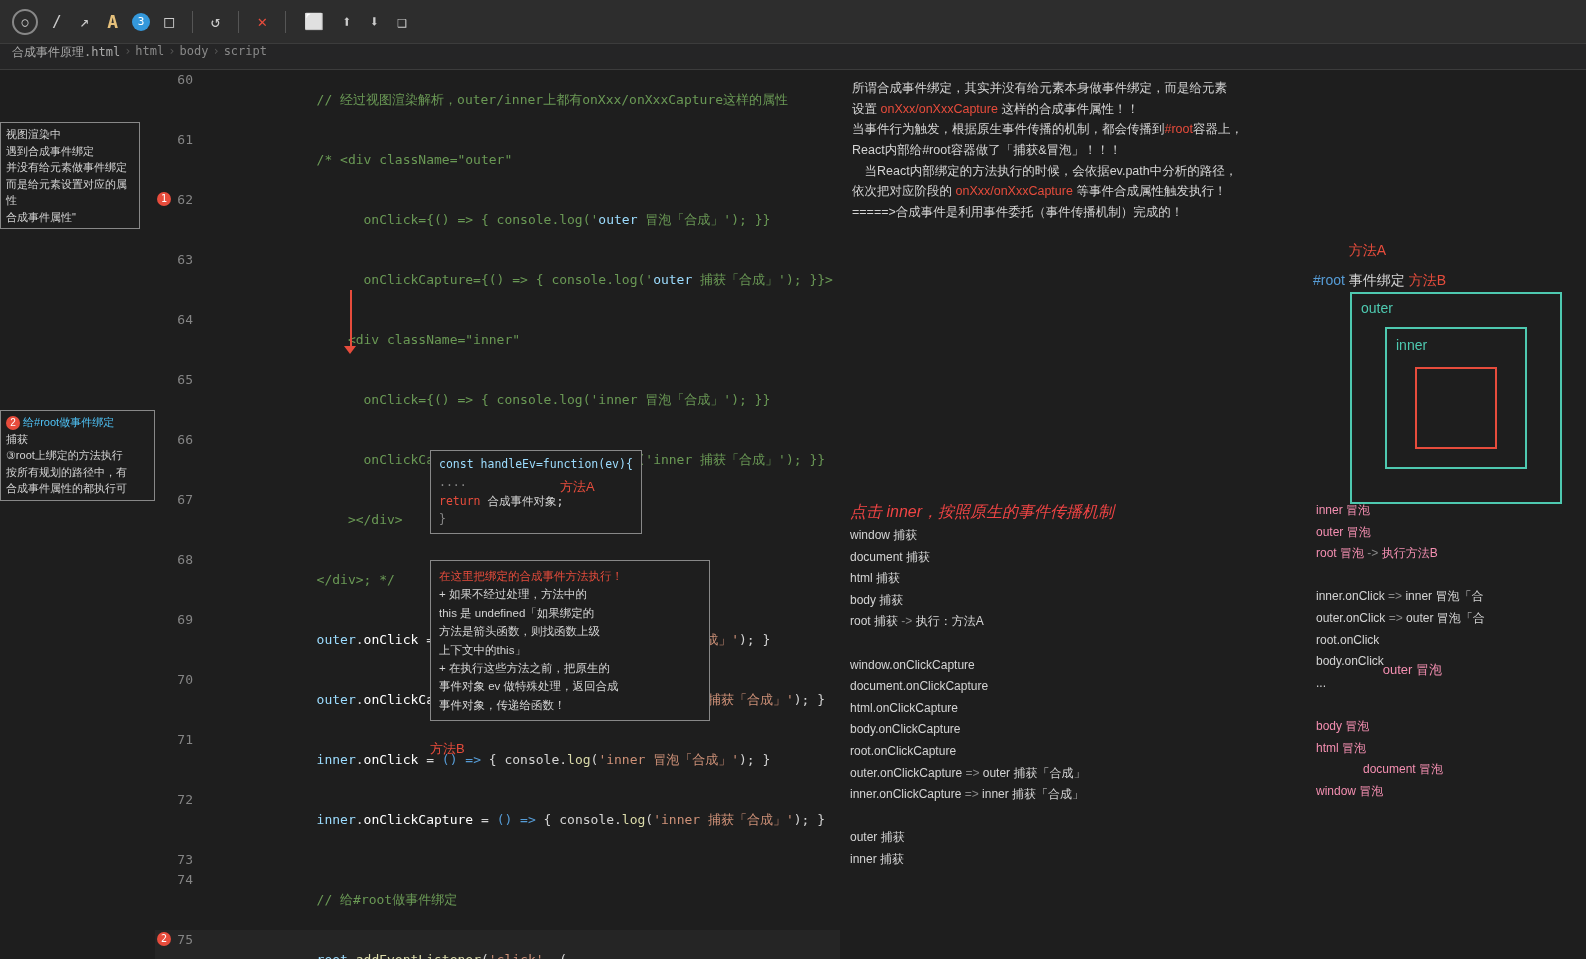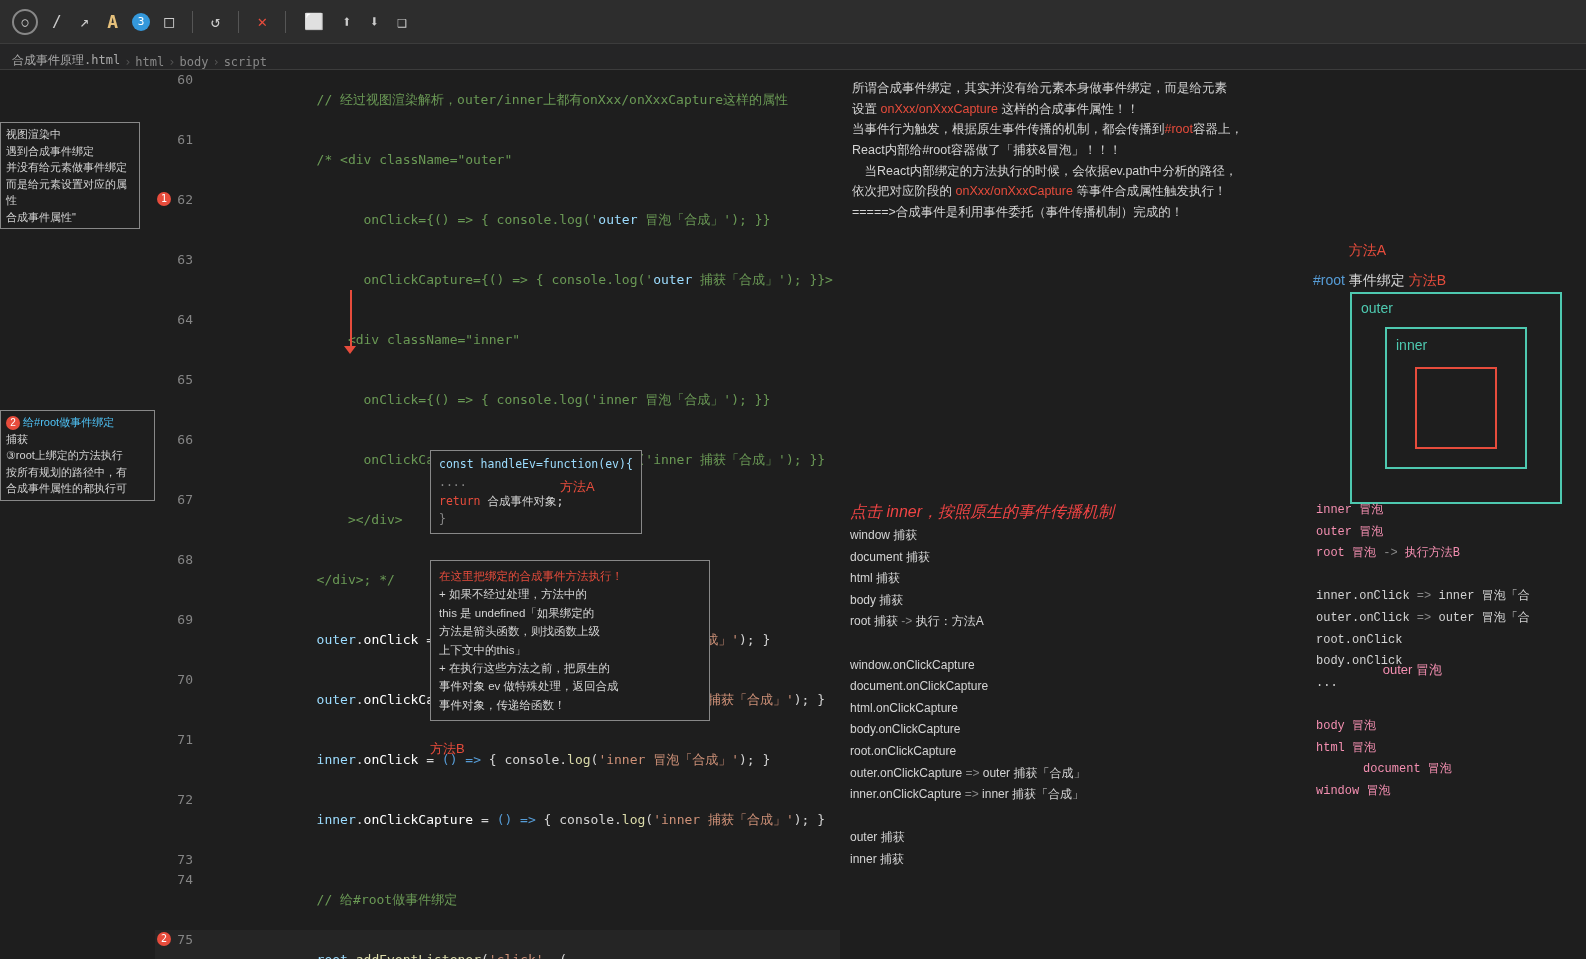--- a/index.html
+++ b/index.html
@@ -51,21 +51,21 @@
       width: 18px; height: 18px;
       font-size: 11px;
       display: flex; align-items: center; justify-content: center;
     }
 
     
     .breadcrumb {
       background: #252526;
       height: 26px;
       display: flex;
-      align-items: flex-end;
+      align-items: flex-start;
       padding: 0 12px;
       gap: 4px;
       font-size: 12px;
       color: #888;
       border-bottom: 1px solid #3c3c3c;
       flex-shrink: 0;
     }
     .breadcrumb span { color: #888; }
     .breadcrumb .sep { color: #555; }
 
@@ -436,21 +436,21 @@
       <div>html.onClickCapture</div>
       <div>body.onClickCapture</div>
       <div>root.onClickCapture</div>
       <div>outer.onClickCapture <span style="color:#888;">=&gt;</span> outer 捕获「合成」</div>
       <div>inner.onClickCapture <span style="color:#888;">=&gt;</span> inner 捕获「合成」</div>
       <br>
       <div>outer 捕获</div>
       <div>inner 捕获</div>
     </div>
 
-    <div style="position:absolute;top:430px;right:10px;width:260px;font-family:Liberation Mono, monospace;font-size:12px;line-height:1.8;color:#d4d4d4;">
+    <div style="position:absolute;top:430px;right:10px;width:260px;font-family:Liberation Sans, sans-serif;font-size:12px;line-height:1.8;color:#d4d4d4;">
       <div style="color:#f48fb1;">inner 冒泡</div>
       <div style="color:#f48fb1;">outer 冒泡</div>
       <div style="color:#f48fb1;">root 冒泡 <span style="color:#888;">-&gt;</span> 执行方法B</div>
       <br>
       <div>inner.onClick <span style="color:#888;">=&gt;</span> inner 冒泡「合</div>
       <div>outer.onClick <span style="color:#888;">=&gt;</span> outer 冒泡「合</div>
       <div>root.onClick</div>
       <div>body.onClick</div>
       <div>...</div>
       <br>

